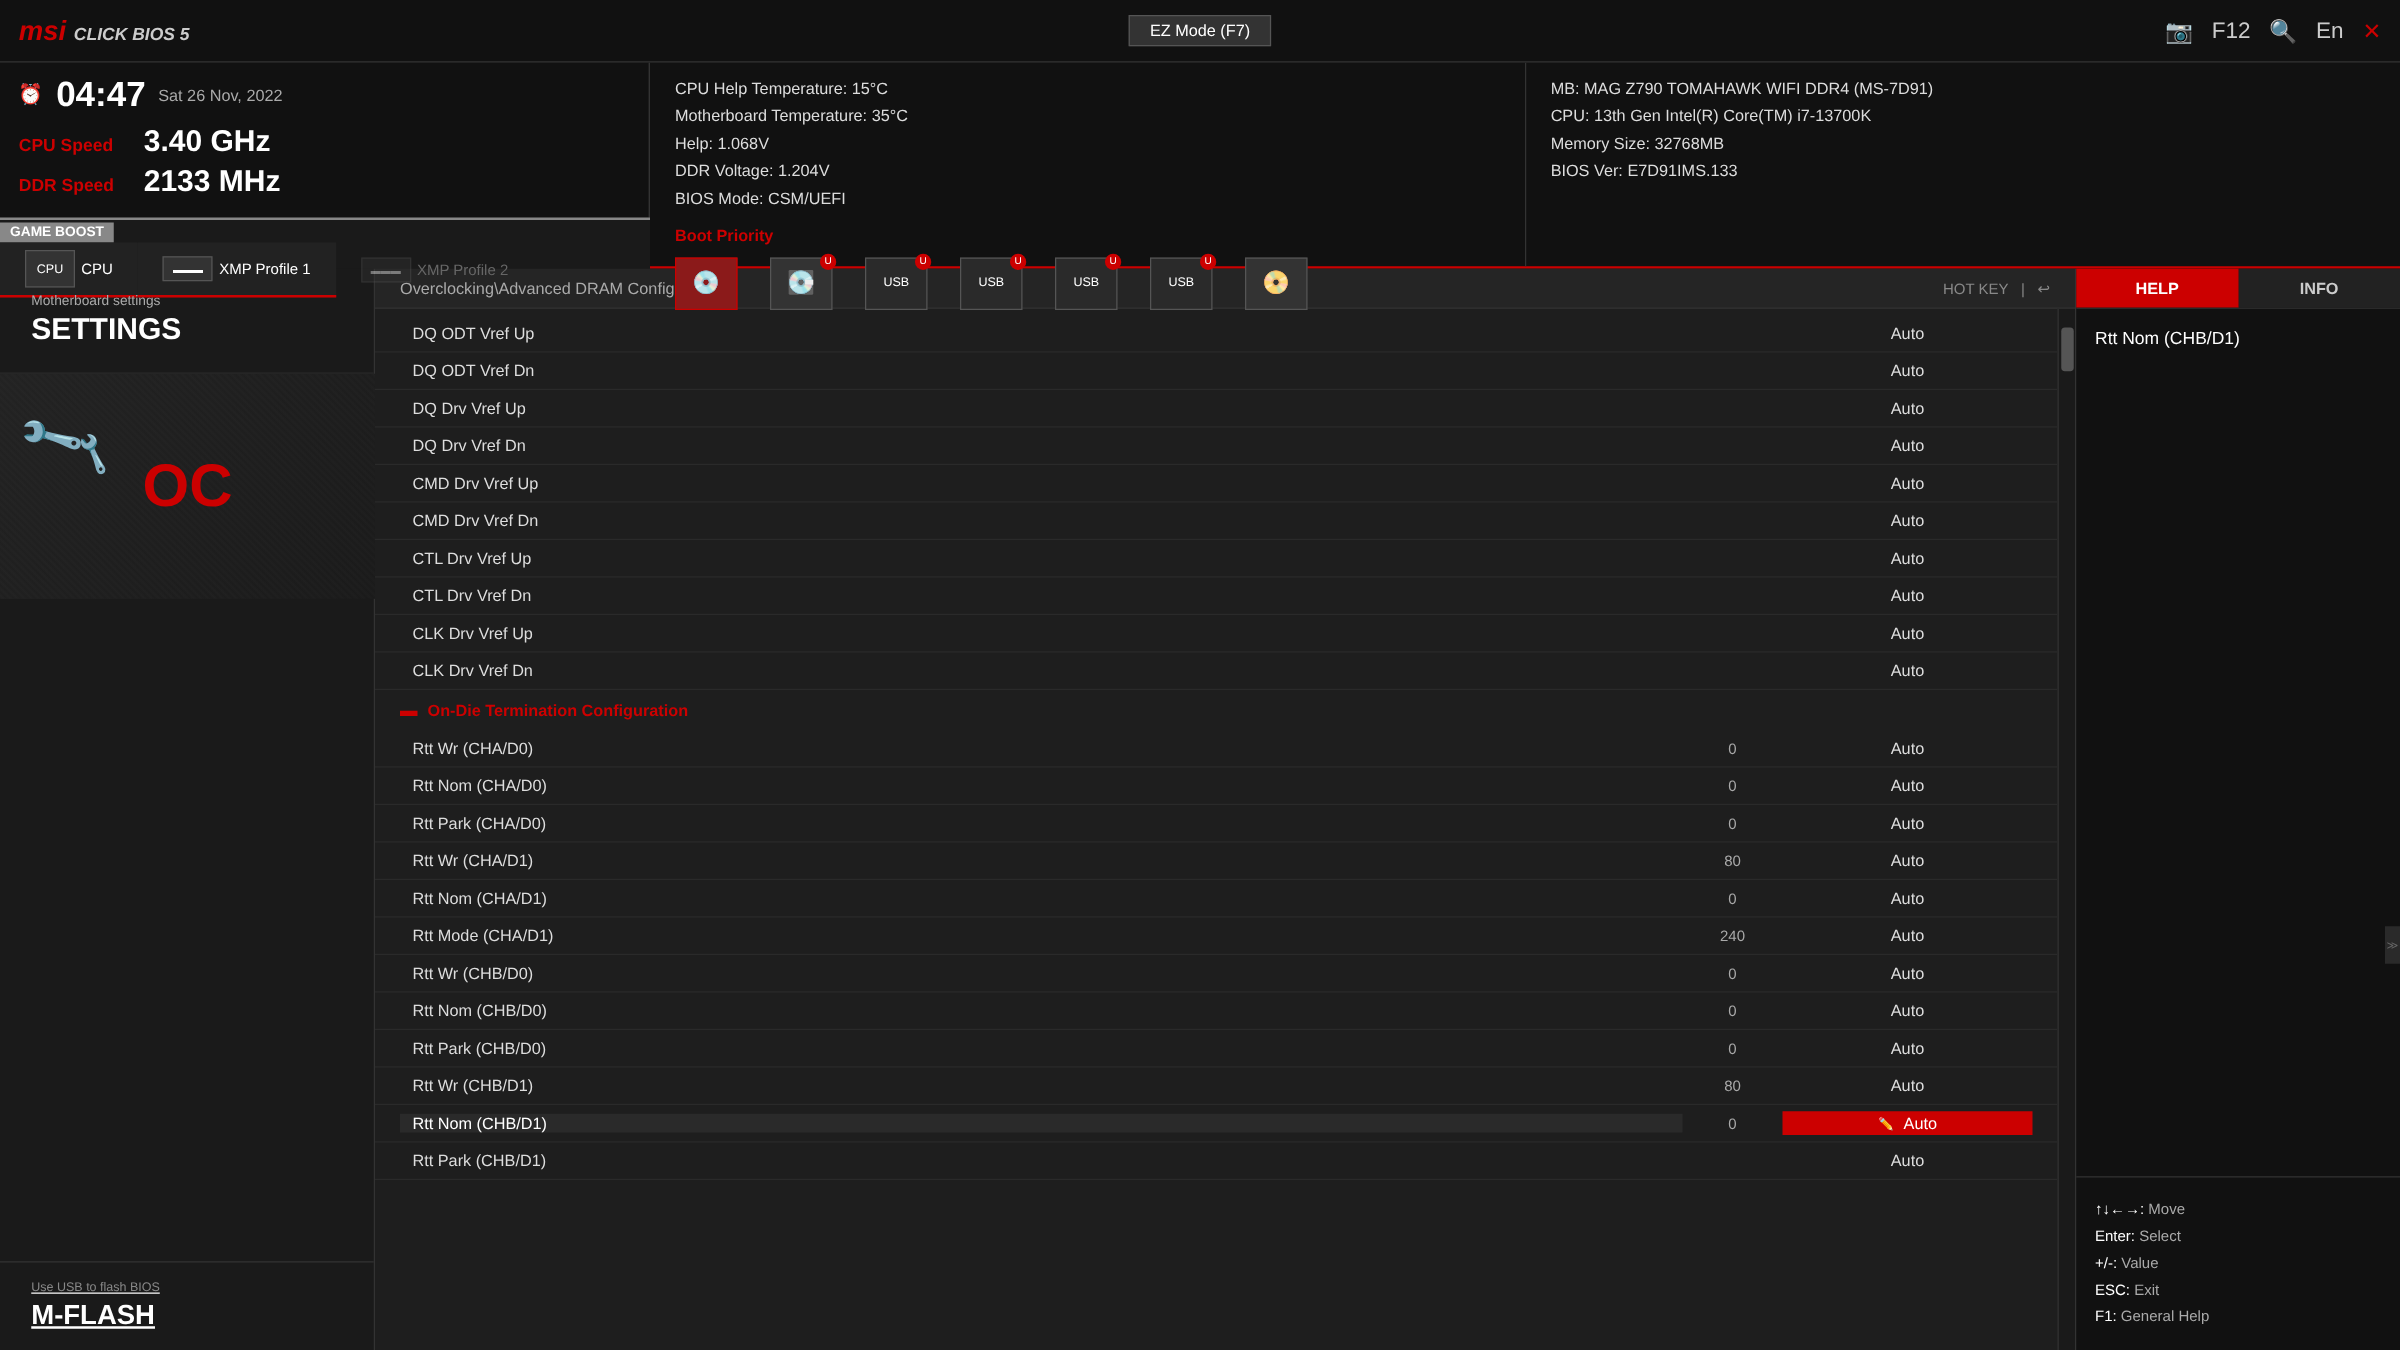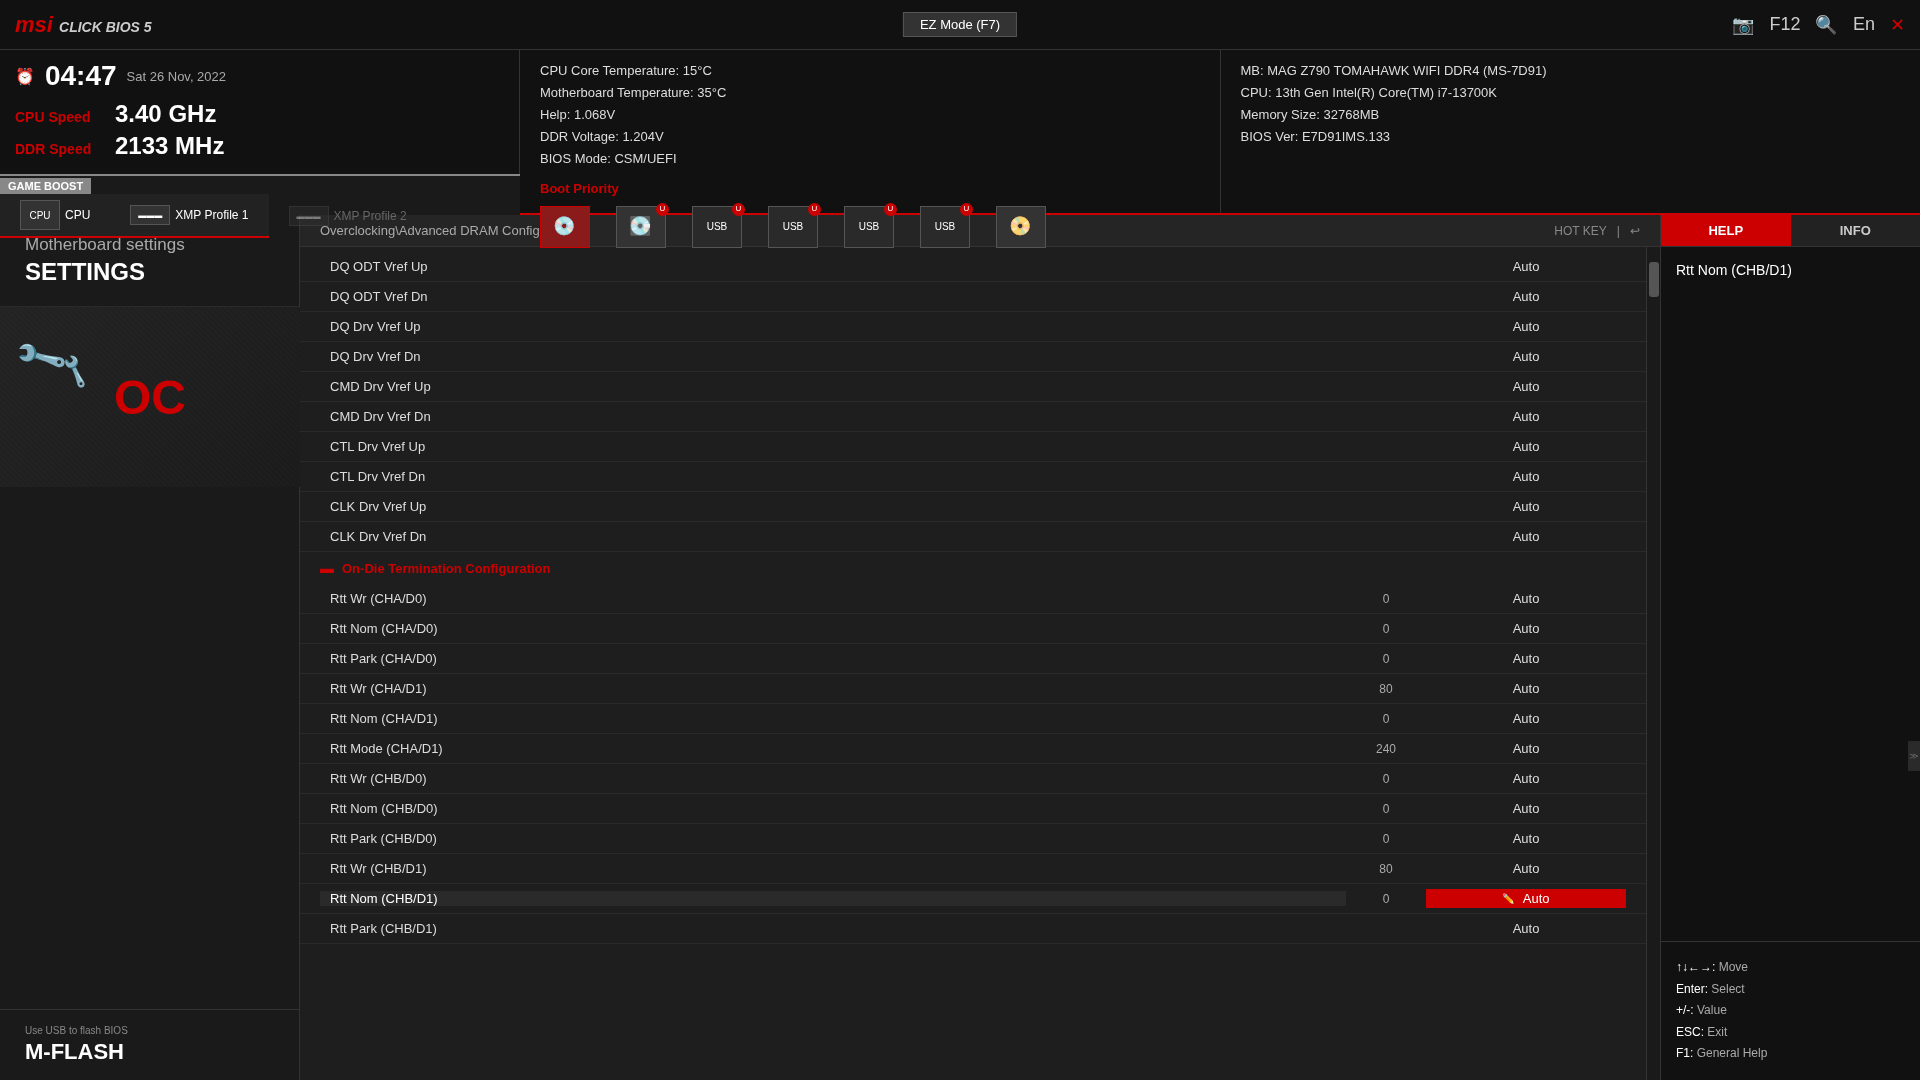--- a/index.html
+++ b/index.html
@@ -227,21 +227,21 @@
       display: flex;
       flex-direction: column;
     }
     .sidebar-item {
       padding: 20px 25px;
       cursor: pointer;
       border-bottom: 1px solid #2a2a2a;
       position: relative;
     }
     .sidebar-item-label {
-      font-size: 17px;
+      font-size: 11px;
       color: #aaa;
       margin-bottom: 3px;
     }
     .sidebar-item-title {
       font-size: 24px;
       font-weight: bold;
       color: #fff;
     }
     .sidebar-icon-area {
       width: 300px;
@@ -255,20 +255,21 @@
     }
     .oc-icon {
       font-size: 48px;
       font-weight: bold;
       color: #cc0000;
     }
     .sidebar-bottom {
       padding: 15px 25px;
       margin-top: auto;
       border-top: 1px solid #333;
+      text-decoration: underline;
     }
     .sidebar-bottom-label {
       font-size: 10px;
       color: #888;
       margin-bottom: 3px;
     }
     .sidebar-bottom-title {
       font-size: 22px;
       font-weight: bold;
       color: #fff;
@@ -472,21 +473,21 @@
         <button class="profile-btn" style="color:#666;">
           <div class="icon-ram" style="opacity:0.4;">▬▬▬</div>
           <span>XMP Profile 2</span>
         </button>
       </div>
     </div>
   </div>
 
   <div class="info-center">
     <div>
-      <span>CPU Core Temperature:</span>
+      <span>CPU Help Temperature:</span>
       <span>15°C</span>
     </div>
     <div>
       <span>Motherboard Temperature:</span>
       <span>35°C</span>
     </div>
     <div>
       <span>Help:</span>
       <span>1.068V</span>
     </div>

